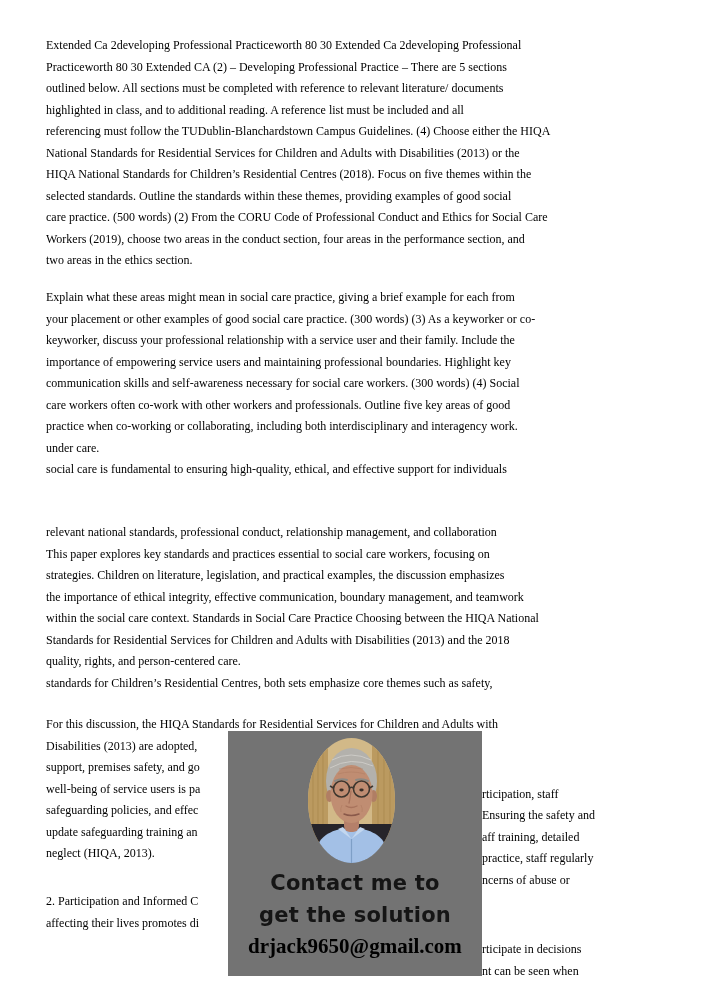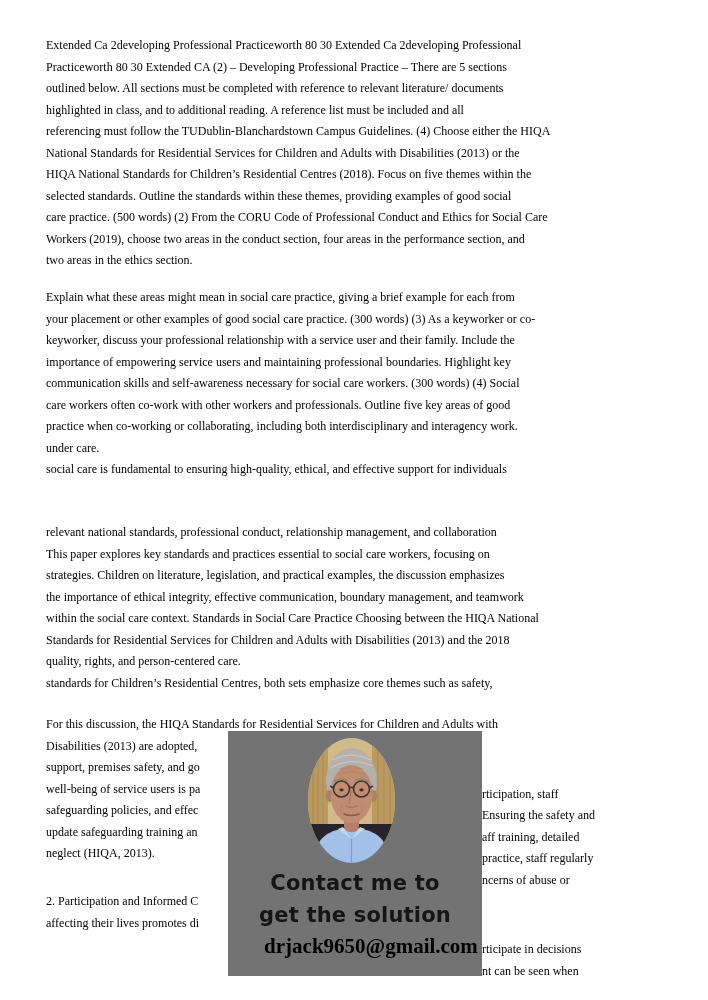--- a/index.html
+++ b/index.html
@@ -18,21 +18,21 @@
     position:absolute; left:228px; top:731px; width:254px; height:245px;
     z-index:5; text-align:center;
   }
   .photo { position:absolute; left:80px; top:7px; width:87px; height:125px; }
   .promo-line {
     position:absolute; width:100%; left:0;
     font-family:"DejaVu Sans", sans-serif; font-weight:700;
     font-size:21px; line-height:24px; letter-spacing:0.2px;
   }
   .promo-email {
-    position:absolute; width:100%; left:16px;
+    position:absolute; width:100%; left:0;
     font-family:"Liberation Serif", serif; font-weight:700;
     font-size:21px; line-height:24px;
   }
   .p1 { top:140px; }
   .p2 { top:172px; }
   .pe { top:203px; }
 </style>
 </head>
 <body>
 

